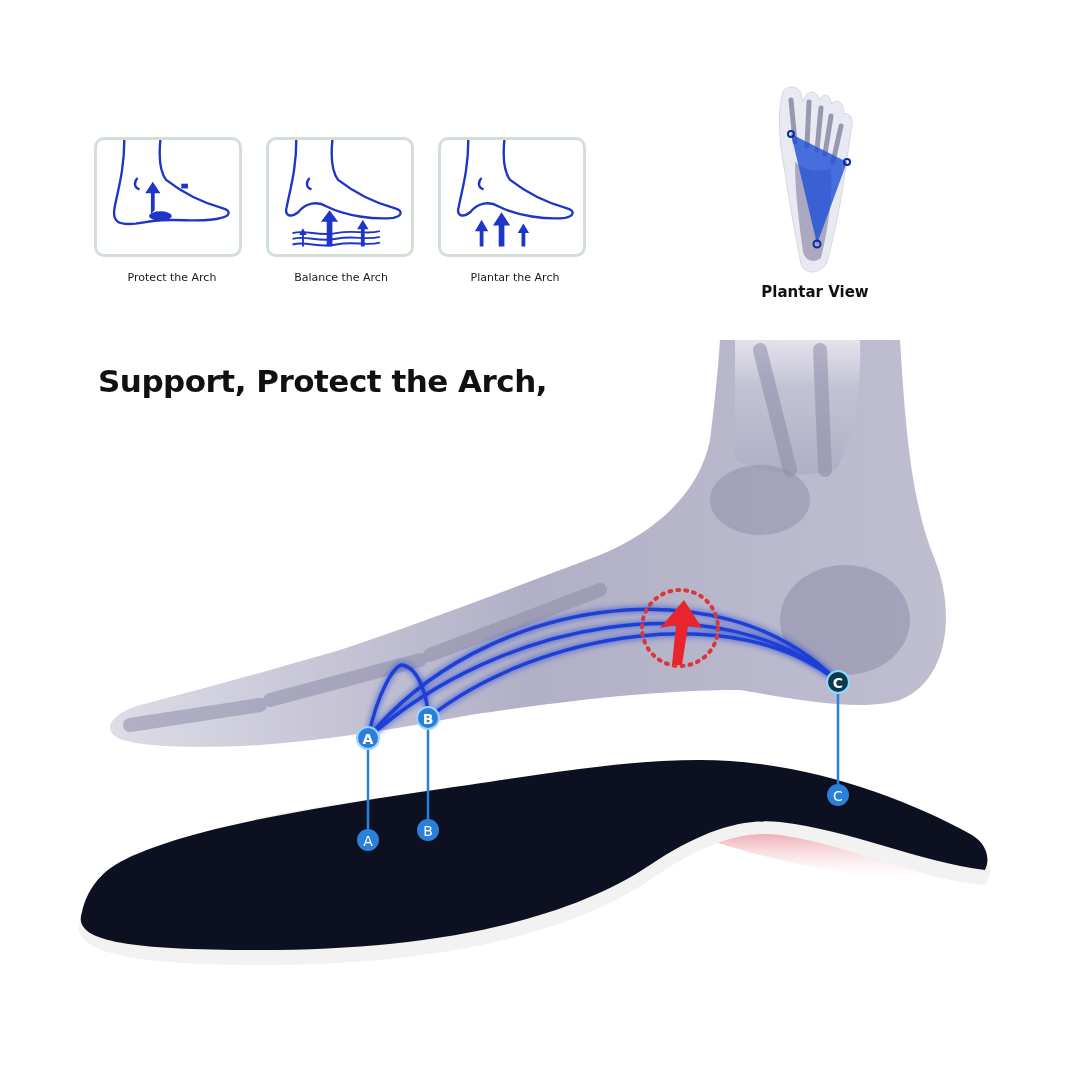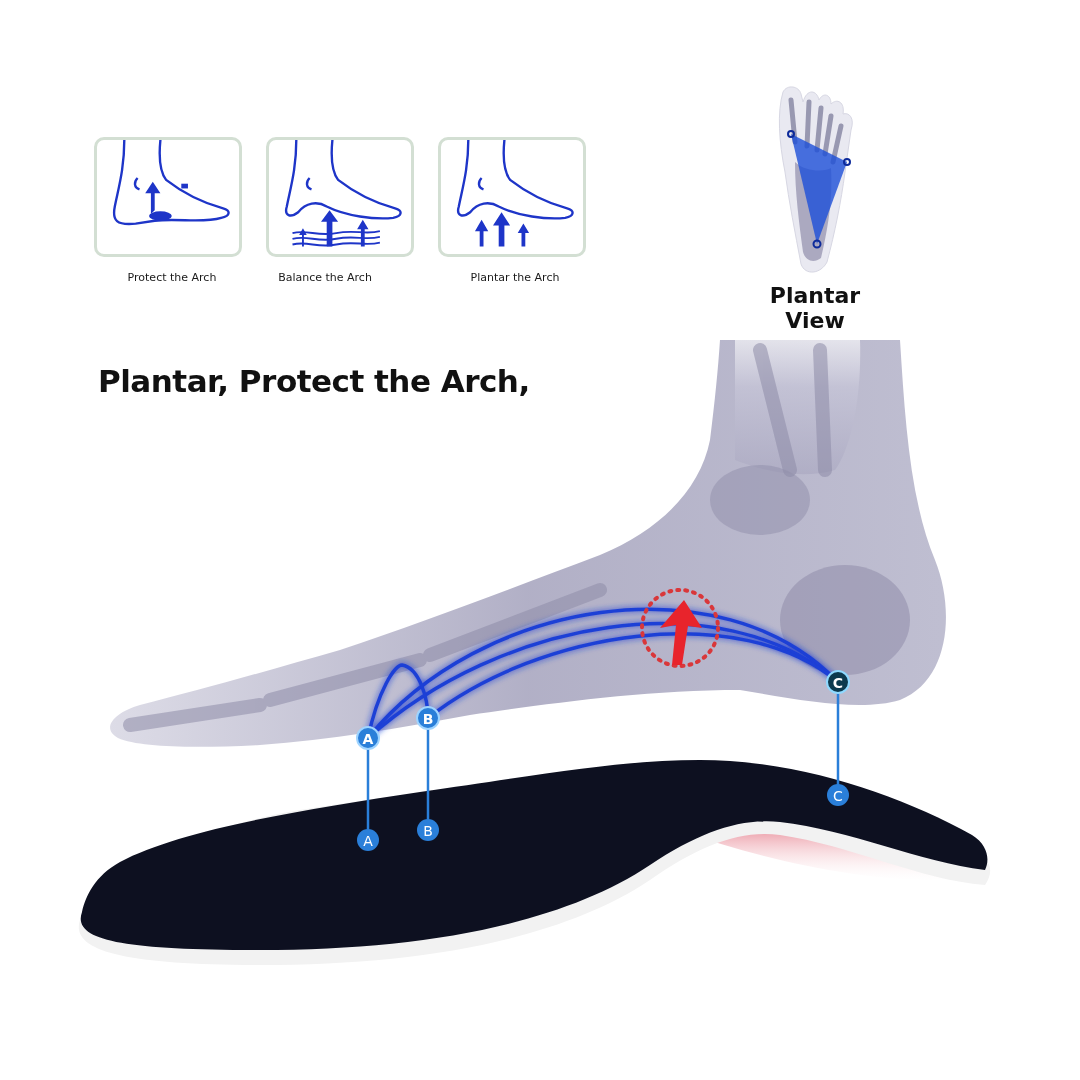--- a/index.html
+++ b/index.html
@@ -2,21 +2,21 @@
 <html><head>
 <meta charset="utf-8">
 <style>
   html,body{margin:0;padding:0;background:#ffffff;}
   .canvas{position:relative;width:1080px;height:1080px;overflow:hidden;background:#fff;font-family:"DejaVu Sans","Liberation Sans",sans-serif;}
   .icon-card{position:absolute;top:137px;width:148px;height:120px;border:3px solid #d3dfd3;border-radius:10px;background:#fff;box-sizing:border-box;overflow:hidden;}
   .icon-card svg{position:absolute;left:0;top:0;width:100%;height:100%;}
   .icon-label{position:absolute;top:271px;font-size:11px;color:#1a1a1a;white-space:nowrap;text-align:center;}
   .headline{position:absolute;left:98px;top:362px;font-family:"DejaVu Sans","Liberation Sans",sans-serif;font-weight:bold;font-size:31px;line-height:39px;color:#111;letter-spacing:-0.5px;}
   .plantar{position:absolute;left:765px;top:82px;width:100px;height:195px;}
-  .plantar-label{position:absolute;left:740px;top:283px;width:150px;text-align:center;font-weight:bold;font-size:22px;color:#111;}
+  .plantar-label{position:absolute;left:740px;top:283px;width:150px;text-align:center;font-weight:bold;font-size:15px;color:#111;}
   .scene{position:absolute;left:0;top:0;width:1080px;height:1080px;}
 </style>
 </head>
 <body>
 
 <div class="canvas">
 
   <div class="icon-card" style="left:94px;">
     <svg viewBox="0 0 148 120">
       <path d="M28 0 C28 30 22 50 18 70 C15 85 20 90 40 88 L60 85 C85 82 110 88 130 82 C140 80 140 74 132 72 C110 66 90 56 72 42 C66 34 64 20 66 0" fill="none" stroke="#1e35c8" stroke-width="2.5"></path>
@@ -40,42 +40,42 @@
     <svg viewBox="0 0 148 120">
       <path d="M28 0 C28 30 22 50 18 70 C15 80 22 82 30 76 C38 66 50 64 60 70 C80 80 110 84 130 82 C140 80 140 74 132 72 C110 66 90 56 72 42 C66 34 64 20 66 0" fill="none" stroke="#1e35c8" stroke-width="2.5"></path>
       <path d="M42 40 C38 44 38 50 44 52" fill="none" stroke="#1e35c8" stroke-width="2.5"></path>
       <path d="M40 112 L40 96 L35 96 L42 84 L49 96 L44 96 L44 112 Z" fill="#1e35c8"></path>
       <path d="M60 112 L60 90 L54 90 L63 76 L72 90 L66 90 L66 112 Z" fill="#1e35c8"></path>
       <path d="M84 112 L84 98 L80 98 L86 88 L92 98 L88 98 L88 112 Z" fill="#1e35c8"></path>
     </svg>
   </div>
 
   <div class="icon-label" style="left:94px;width:156px;">Protect the Arch</div>
-  <div class="icon-label" style="left:244px;width:162px;">Balance the Arch</div>
+  <div class="icon-label" style="left:260px;width:162px;">Balance the Arch</div>
   <div class="icon-label" style="left:434px;width:162px;">Plantar the Arch</div>
 
   <svg class="plantar" viewBox="0 0 100 195">
     <path d="M18 10 C22 2 34 4 36 12 L38 20 C42 6 52 8 54 18 C58 10 66 12 66 22 C72 16 80 20 78 32 C84 30 90 36 86 48 L80 90 C76 120 70 150 62 180 C56 192 40 194 36 182 C30 150 24 120 20 90 C14 60 12 30 18 10 Z" fill="#e9e9f1" stroke="#d7d7e3"></path>
     <g stroke="#8b8aa6" stroke-width="5" stroke-linecap="round" opacity="0.85">
       <line x1="26" y1="18" x2="30" y2="60"></line>
       <line x1="44" y1="20" x2="42" y2="64"></line>
       <line x1="56" y1="26" x2="52" y2="68"></line>
       <line x1="66" y1="34" x2="60" y2="72"></line>
       <line x1="76" y1="44" x2="68" y2="80"></line>
     </g>
     <path d="M30 80 C40 90 60 90 66 86 C68 120 62 150 56 176 C48 182 40 178 38 170 C34 140 30 110 30 80 Z" fill="#9b99b4" opacity="0.8"></path>
     <polygon points="26,52 82,80 52,162" fill="#1d4fd8" opacity="0.8"></polygon>
     <circle cx="26" cy="52" r="3" fill="none" stroke="#0d2a9a" stroke-width="2"></circle>
     <circle cx="82" cy="80" r="3" fill="none" stroke="#0d2a9a" stroke-width="2"></circle>
     <circle cx="52" cy="162" r="3.5" fill="none" stroke="#0d2a9a" stroke-width="2"></circle>
   </svg>
   <div class="plantar-label">Plantar View</div>
 
   <div class="headline">
-    <div>Plantar, Protect the Arch,</div>
+    <div>Support, Protect the Arch,</div>
   </div>
 
   <svg class="scene" viewBox="0 0 1080 1080">
     <defs>
       <linearGradient id="legGrad" x1="0" y1="0" x2="0" y2="1">
         <stop offset="0" stop-color="#ffffff"></stop>
         <stop offset="0.35" stop-color="#c9c8da"></stop>
         <stop offset="1" stop-color="#a9a7c0"></stop>
       </linearGradient>
       <linearGradient id="footGrad" x1="0" y1="0" x2="1" y2="0">

